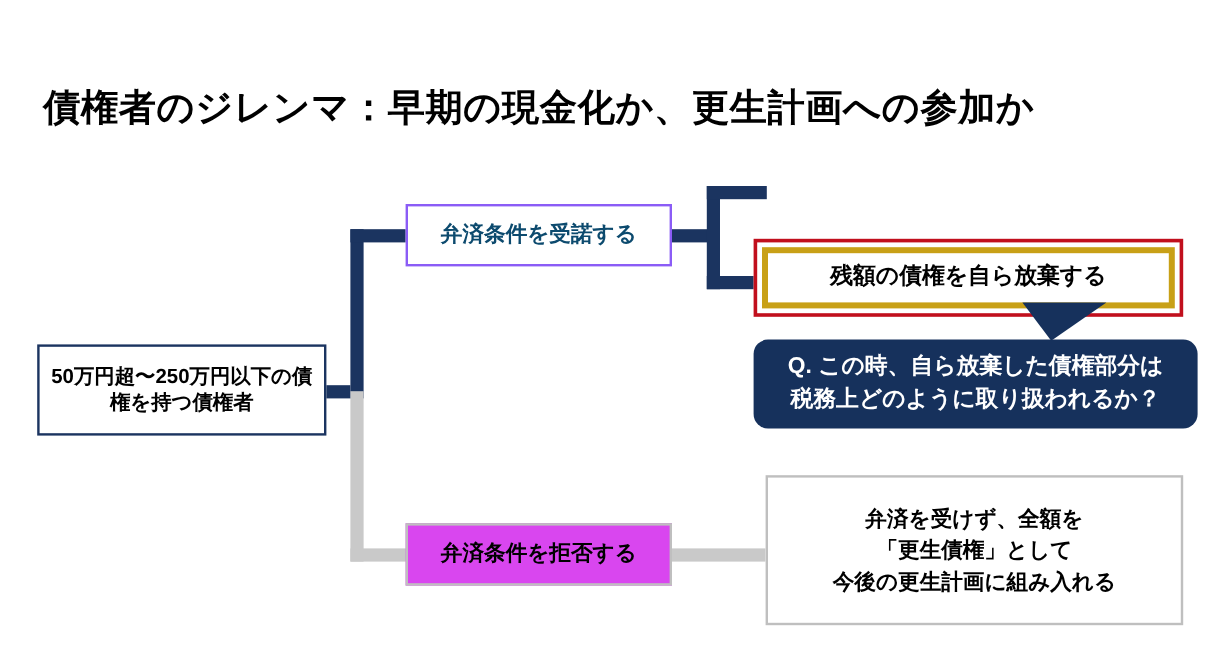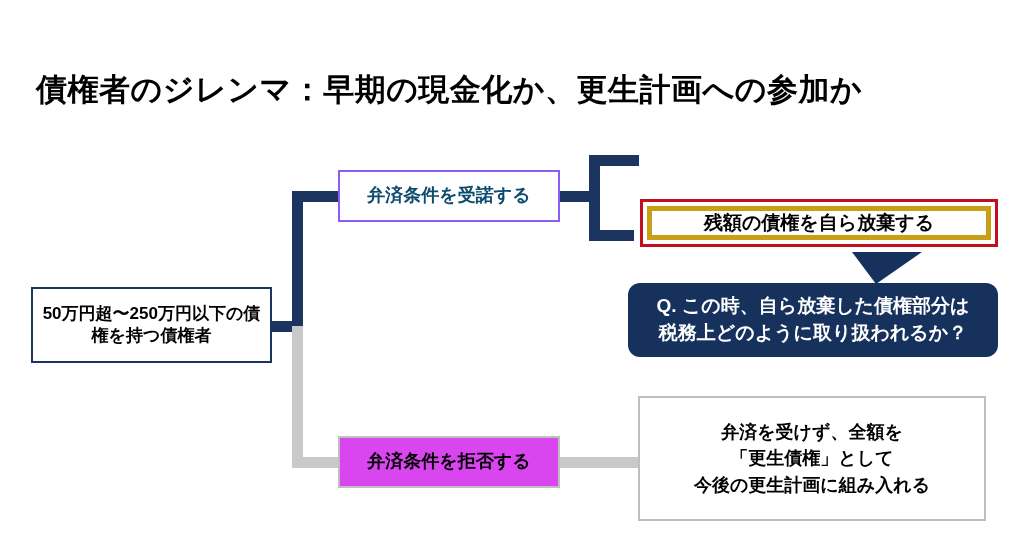--- a/index.html
+++ b/index.html
@@ -171,21 +171,21 @@
 
   <div class="box box-decision-navy" style="left:338px; top:170px; width:222px; height:52px;">
     <span class="nowrap">弁済条件を受諾する</span>
   </div>
 
   <div class="box box-decision-gray" style="left:338px; top:436px; width:222px; height:52px;">
     <span class="nowrap">弁済条件を拒否する</span>
   </div>
 
 
-  <div class="box box-outcome-highlight" style="left:628px; top:199px; width:358px; height:48px;margin-left:12px;">
+  <div class="box box-outcome-highlight" style="left:628px; top:199px; width:358px; height:65px;">
     <div class="inner">
       <span class="nowrap">残額の債権を自ら放棄する</span>
     </div>
   </div>
 
   <div class="callout-tail" style="left:852px; top:252px; transform: rotate(180deg);"></div>
 
   <div class="callout" style="left:628px; top:283px; width:370px; height:74px;">
     <span class="ml">Q. この時、自ら放棄した債権部分は
 税務上どのように取り扱われるか？</span>

